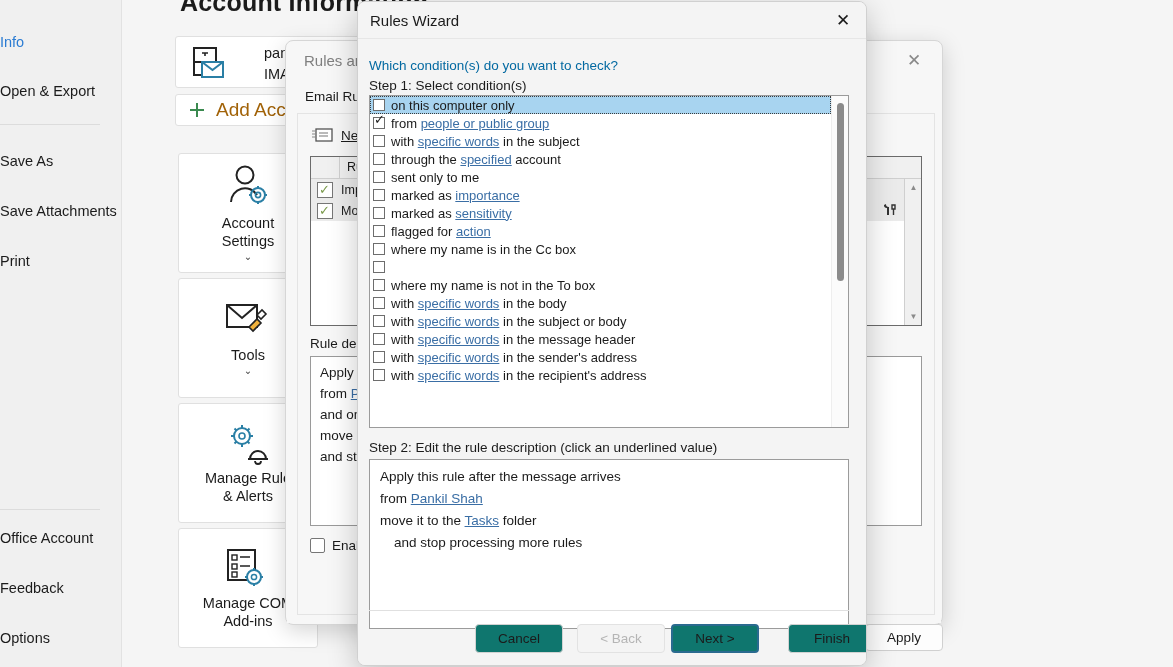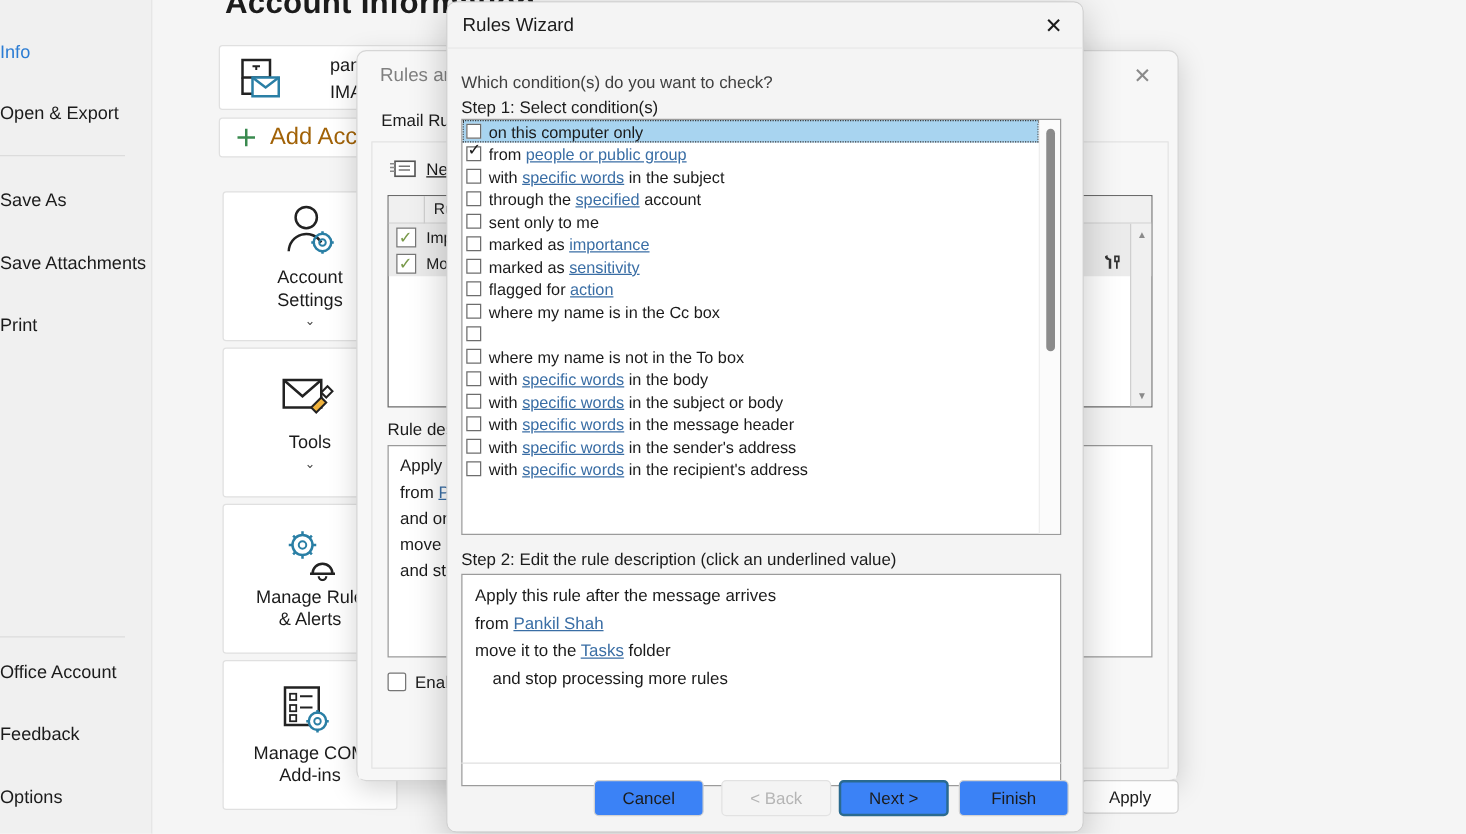--- a/index.html
+++ b/index.html
@@ -145,21 +145,21 @@
     position:absolute; left:0; top:0; width:100%; height:37px;
     background:#f4f4f4; border-bottom:1px solid #e6e6e6;
   }
   .wz-title { position:absolute; left:12px; top:10px; font-size:15px; color:#1b1b1b; }
   .wz-close {
     position:absolute; right:0px; top:0px; width:46px; height:37px;
     display:flex; align-items:center; justify-content:center;
     color:#1b1b1b; font-size:17px;
   }
   .wz-body { position:absolute; left:0; top:37px; right:0; bottom:0; background:#f4f4f4; }
-  .wz-q { position:absolute; left:11px; top:19px; font-size:13.5px; color:#404040; }
+  .wz-q { position:absolute; left:11px; top:19px; font-size:13.5px; color:#0369a1; }
   .wz-step1 { position:absolute; left:11px; top:39px; font-size:13.5px; color:#1b1b1b; }
   .cond-box {
     position:absolute; left:11px; top:56px; width:480px; height:333px;
     background:#ffffff; border:1px solid #9b9b9b;
     overflow:hidden;
   }
   .cond-list { position:absolute; left:0; top:0; right:17px; top:0; }
   .cond-item {
     position:relative; height:18px; display:flex; align-items:center;
     padding-left:3px; font-size:13px; color:#1b1b1b; white-space:nowrap;
@@ -187,21 +187,21 @@
     background:#ffffff; border:1px solid #9b9b9b;
     padding:6px 10px; font-size:13.5px; color:#1b1b1b; line-height:1.62;
   }
   .desc-box a { color:#3a6ea5; text-decoration: underline; }
   .desc-line.indent { padding-left:14px; }
   .wz-sep { position:absolute; left:11px; top:571px; width:480px; height:1px; background:#e0e0e0; }
   .wz-buttons { position:absolute; left:0; right:0; top:585px; height:32px; }
   .wz-btn {
     position:absolute; top:0; height:29px; border-radius:4px;
     display:flex; align-items:center; justify-content:center;
-    font-size:13.5px; background:#3b82f6; border:1px solid #d2d2d2; color:#1b1b1b;
+    font-size:13.5px; background:#0f766e; border:1px solid #d2d2d2; color:#1b1b1b;
   }
   .wz-btn.disabled { color:#b5b5b5; background:#f4f4f4; border-color:#e2e2e2; }
   .wz-btn.default { border:2px solid #2a6a8f; font-weight:normal; }
 </style>
 </head>
 <body>
 
 <div id="root">
 
   <div class="backstage">
@@ -466,18 +466,18 @@
           <div class="desc-line">move it to the <a href="#">Tasks</a> folder</div>
           <div class="desc-line indent">and stop processing more rules</div>
         </div>
 
       <div class="wz-sep"></div>
 
       <div class="wz-buttons">
         <div class="wz-btn" style="left:117px; width:88px;">Cancel</div>
         <div class="wz-btn disabled" style="left:219px; width:88px;">&lt; Back</div>
         <div class="wz-btn default" style="left:313px; width:88px;">Next &gt;</div>
-        <div class="wz-btn" style="left:409px; width:88px;">Finish</div>
+        <div class="wz-btn" style="left:430px; width:88px;">Finish</div>
       </div>
     </div>
   </div>
 
 </div>
 
 </body></html>

